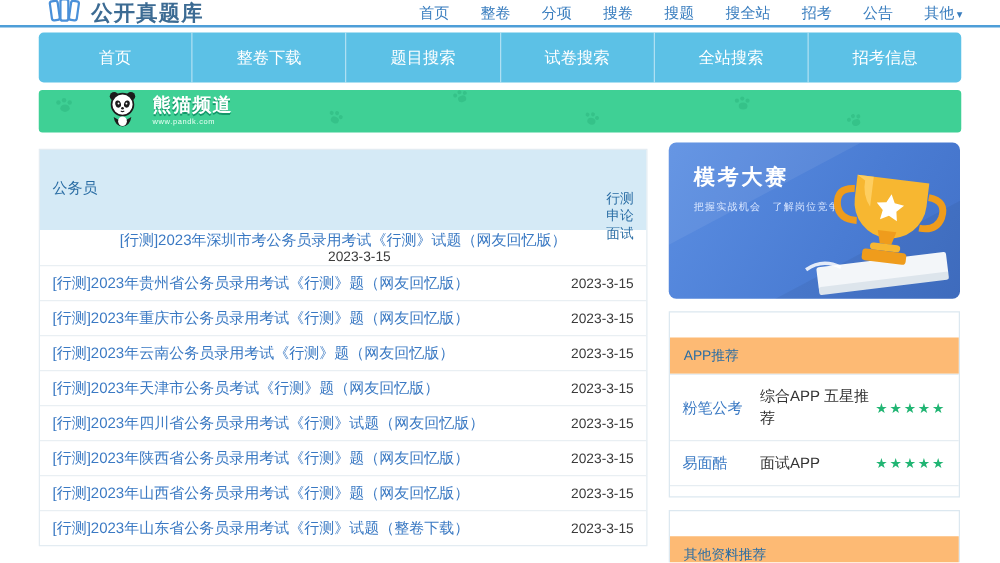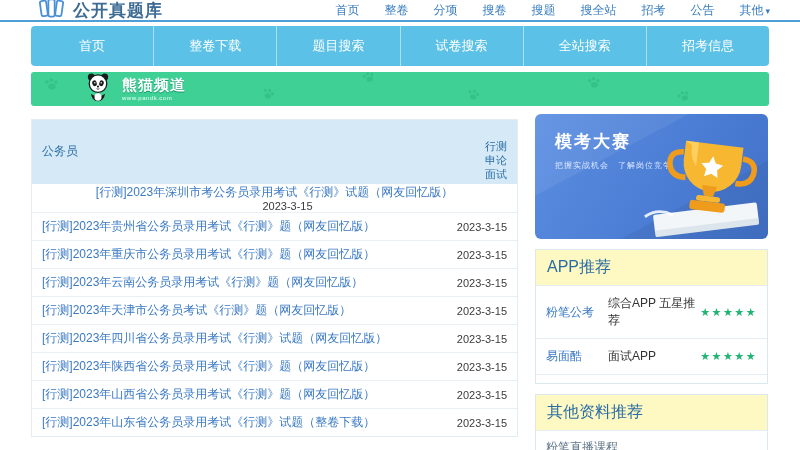--- a/index.html
+++ b/index.html
@@ -30,21 +30,21 @@
   .banner-textcol { margin-left:9px; display:flex; flex-direction:column; line-height:1; }
   .banner-title { font-size:15px; font-weight:bold; color:#fff; text-shadow:0 1px 0 #14966a; letter-spacing:1px; }
   .banner-sub { font-size:6px; color:#eafff5; margin-top:3px; letter-spacing:.5px; }
   .paw { position:absolute; opacity:.5; }
 
   
   .content { margin-top:8px; display:flex; align-items:flex-start; }
   .left { width:487px; margin-top:5px; border:1px solid #e3ecf2; background:#fff; }
   .panel-head { background:#d5eaf6; height:64px; position:relative; padding:21px 10px; }
   .panel-title { font-size:12px; color:#2a6da4; cursor:pointer; }
-  .cat-links { position:absolute; right:10px; top:19px; display:flex; flex-direction:column; align-items:flex-end; }
+  .cat-links { position:absolute; right:10px; top:32px; display:flex; flex-direction:column; align-items:flex-end; }
   .cat-links .cl { font-size:11px; color:#2a6da4; line-height:14px; cursor:pointer; text-decoration:none; }
   .rows .row { height:28px; display:flex; align-items:center; justify-content:space-between;
                padding:0 10px; border-top:1px solid #e9eff3; }
   .rows .row:first-child { border-top:none;flex-direction:column; }
   .row .rtitle { font-size:12px; color:#3a79c3; text-decoration:none; cursor:pointer;
                  white-space:nowrap; overflow:hidden; text-overflow:ellipsis; }
   .row .date { font-size:11px; color:#3b3b3b; margin-left:26px; flex-shrink:0; }
 
   
   .sidebar { width:233px; margin-left:17px; }
@@ -55,21 +55,21 @@
                    transform:rotate(-28deg); left:-40px; top:-30px; }
   .promo-stripe2 { position:absolute; width:240px; height:80px; background:rgba(0,0,0,.05);
                    transform:rotate(-28deg); left:60px; top:80px; }
   .promo-title { font-size:17px; font-weight:bold; letter-spacing:2px; position:relative; }
   .promo-sub { font-size:8px; color:#d9e6ff; margin-top:7px; letter-spacing:1px; position:relative; }
   .promo-btn { display:inline-block; margin-top:9px; background:#f9a728; border-radius:11px;
                padding:4px 14px; font-size:11px; color:#fff; cursor:pointer; position:relative; }
   .trophy { position:absolute; right:0; bottom:-6px; }
 
   .side-panel { margin-top:10px; border:1px solid #dce8f0; background:#fff; }
-  .side-head { background:#fef9c3; padding:7px 11px; font-size:16px; color:#2a6da4; }
+  .side-head { background:#fdba74; padding:7px 11px; font-size:11px; color:#2a6da4;margin-top:20px; }
   .app-row { display:flex; align-items:center; padding:9px 10px; border-top:1px solid #e6edf2; }
   .app-name { font-size:12px; color:#3a79c3; width:62px; flex-shrink:0; text-decoration:none; cursor:pointer; }
   .app-desc { font-size:12px; color:#333; flex:1; }
   .stars { font-size:11px; color:#21b573; letter-spacing:1.5px; white-space:nowrap; }
   .app-foot { height:9px; border-top:1px solid #e6edf2; }
   .other-row { padding:8px 10px; font-size:12px; color:#5d7486; border-top:1px solid #e6edf2; cursor:pointer; }
 </style>
 </head>
 <body>
 

